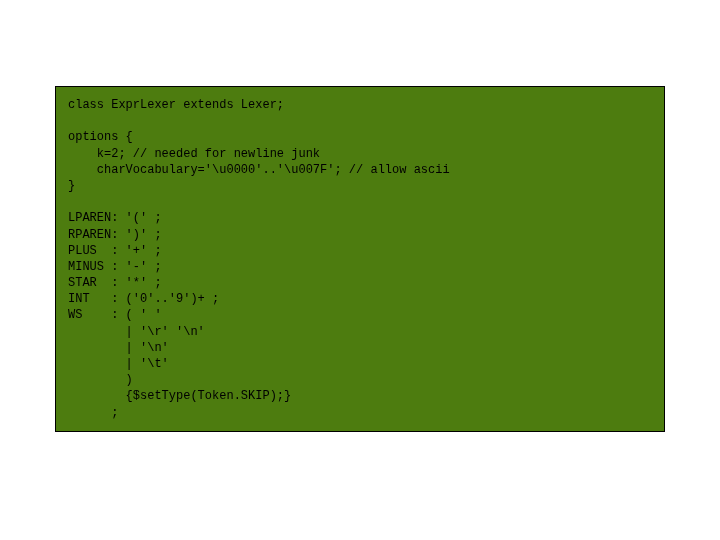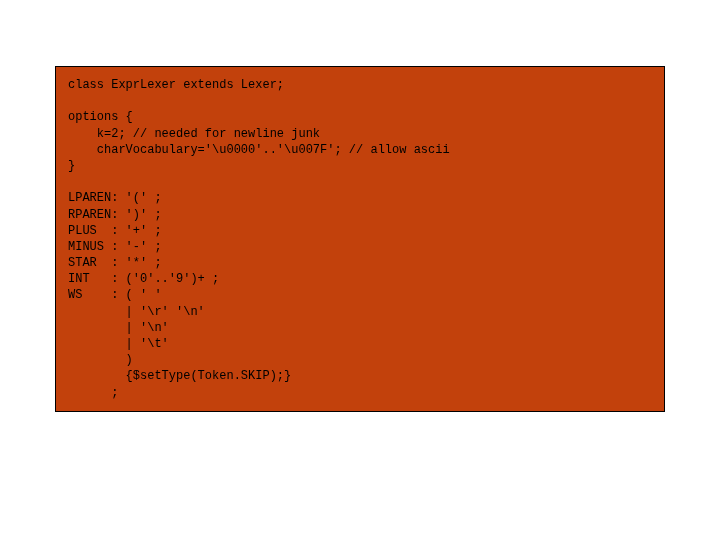--- a/index.html
+++ b/index.html
@@ -47,23 +47,23 @@
   }
   .bracket .h.top { top: 0; }
   .bracket .h.bot { bottom: 0; }
   .title {
     font-size: 36px;
     font-weight: normal;
     color: #222;
     margin: 0;
   }
   .codebox {
-    margin-top: 16px;
+    margin-top: 36px;
     border: 1px solid #000;
-    background: #c2410c;
+    background: #4d7c0f;
     padding: 10px 12px;
     font-family: "Courier New", monospace;
     font-size: 12px;
     line-height: 1.35;
     color: #000;
     white-space: pre;
   }
 </style>
 </head>
 <body>

